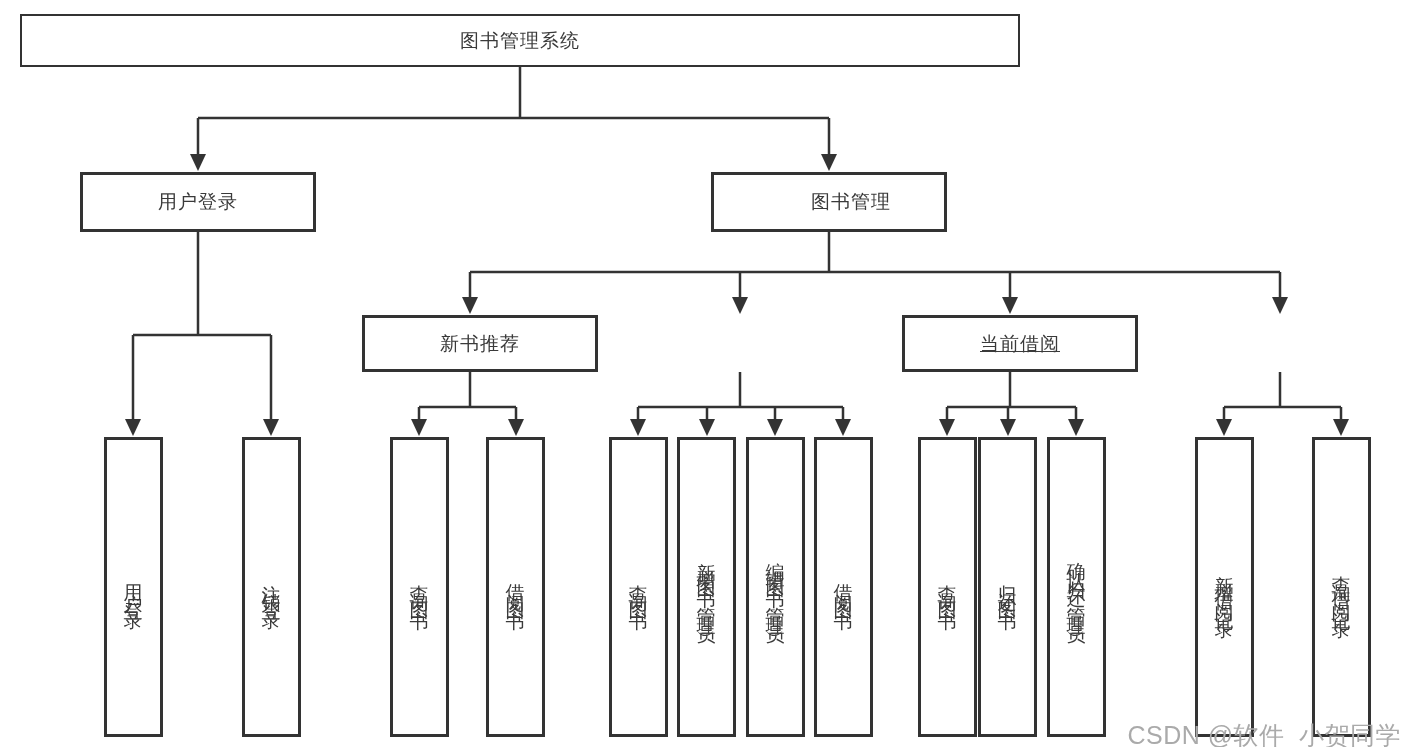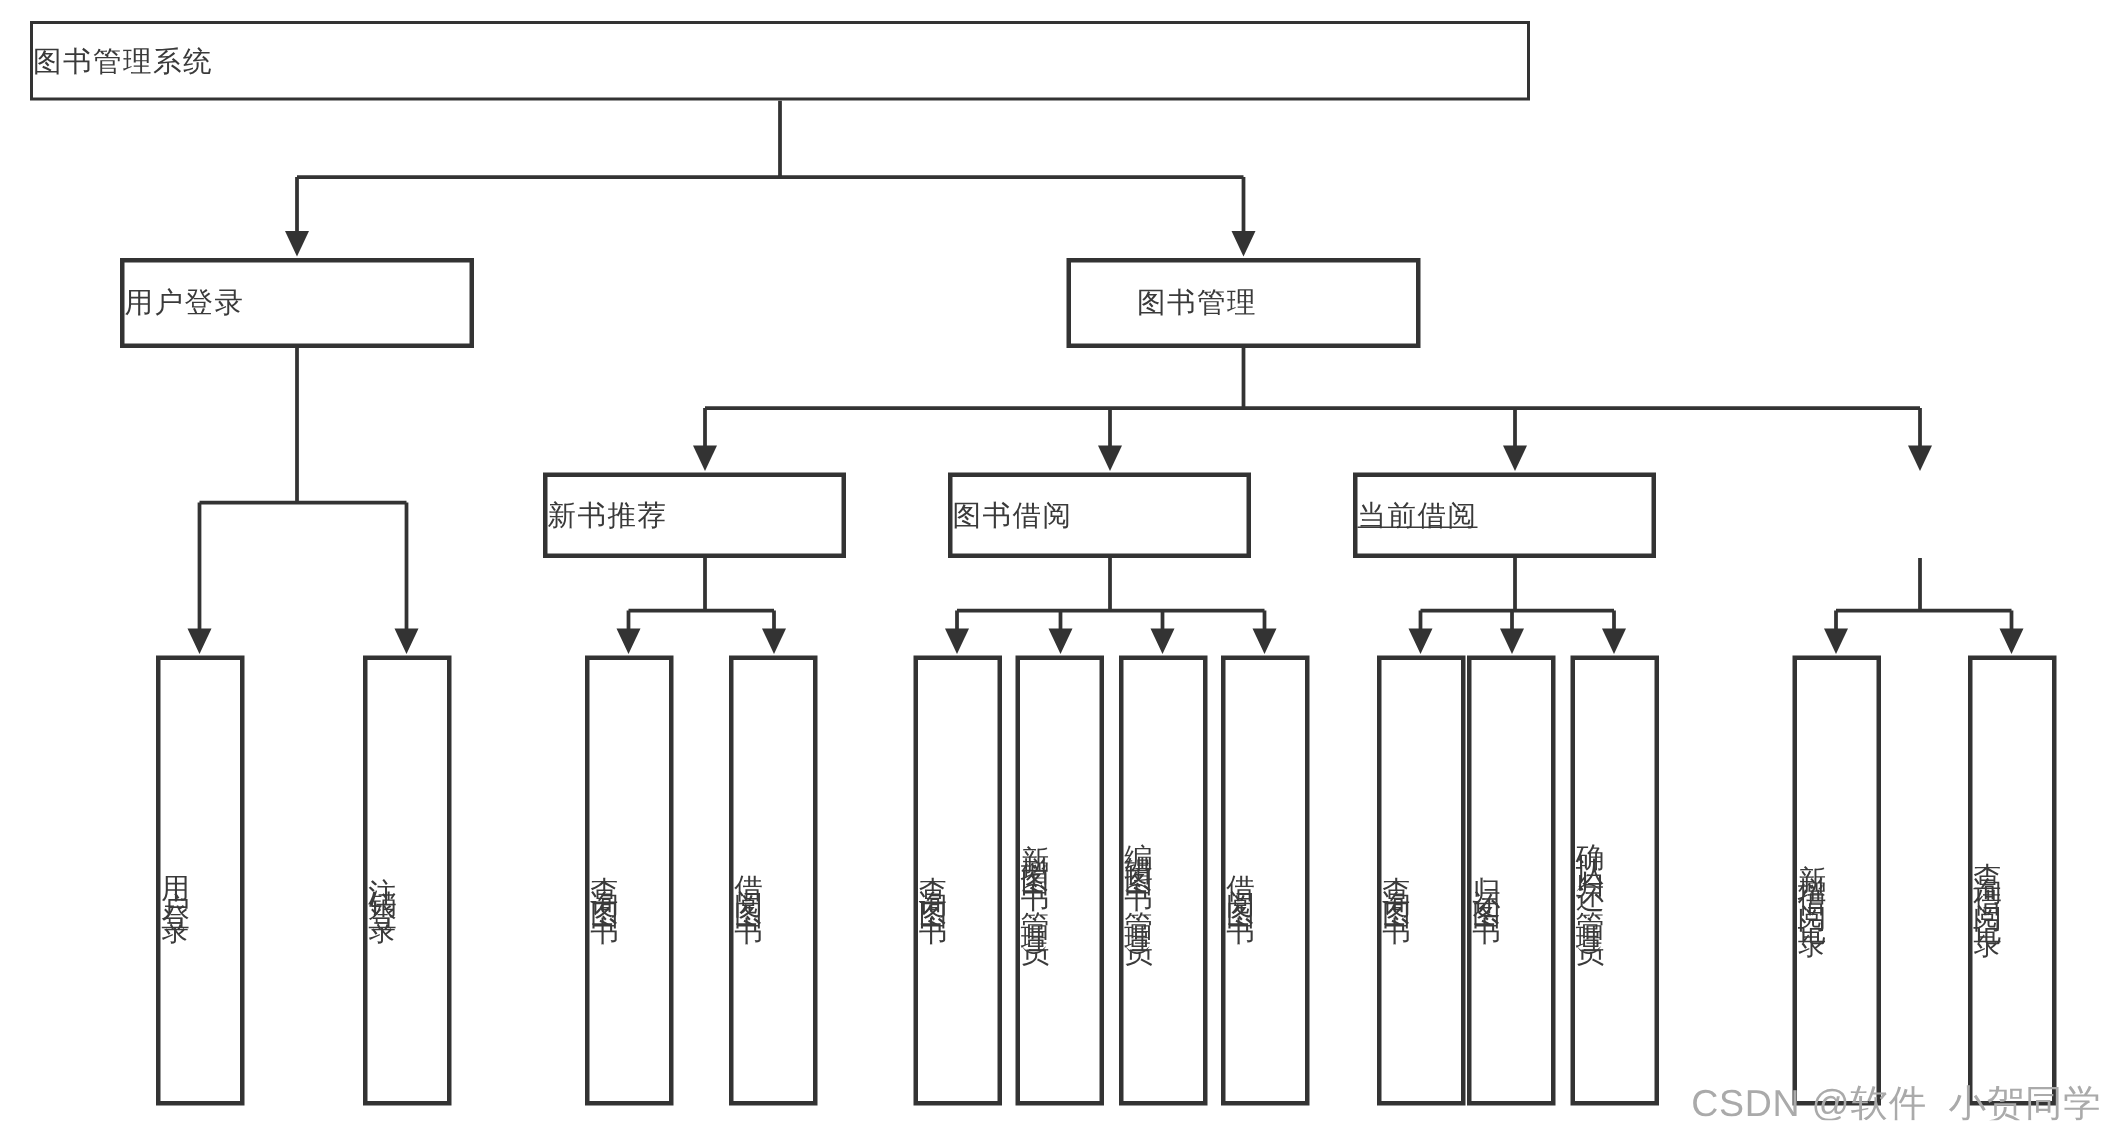--- a/index.html
+++ b/index.html
@@ -15,29 +15,29 @@
   }
   .connectors {
     position: absolute; left: 0; top: 0;
     width: 1405px; height: 747px;
   }
   .node {
     position: absolute;
     box-sizing: border-box;
     border: 3px solid #333333;
     background: #ffffff;
-    display: flex; align-items: center; justify-content: flex-start;
+    display: flex; align-items: center; justify-content: center;
     color: #3a3a3a;
     font-size: 19px;
     letter-spacing: 1px;
     z-index: 1;
   }
   .node-root   { left: 20px;  top: 14px;  width: 1000px; height: 53px; border-width: 2.5px; }
   .node-l2     { top: 172px;  width: 236px; height: 60px; }
-  .node-l3     { top: 315px;  width: 202px; height: 57px; }
+  .node-l3     { top: 315px;  width: 236px; height: 57px; }
   .leaf        { top: 437px;  width: 59px;  height: 300px; }
   .leaf-label {
     writing-mode: vertical-rl;
     text-orientation: upright;
     white-space: nowrap;
     line-height: 1;
     font-size: 19px;
     letter-spacing: 9px;
     color: #3a3a3a;
   }
@@ -116,23 +116,20 @@
   <div class="node node-l2" style="left:80px;">
     <span>用户登录</span>
   </div>
   <div class="node node-l2" style="left:711px;padding-left:44px;">
     <span>图书管理</span>
   </div>
 
   <div class="node node-l3" style="left:362px;">
     <span>新书推荐</span>
   </div>
-  <div class="node node-l3" style="left:632px;">
-    <span>图书借阅</span>
-  </div>
   <div class="node node-l3" style="left:902px;text-decoration:underline;">
     <span>当前借阅</span>
   </div>
 
   <div class="node leaf" style="left:104px;">
     <span class="leaf-label">用户登录</span>
   </div>
   <div class="node leaf" style="left:242px;">
     <span class="leaf-label">注销登录</span>
   </div>

